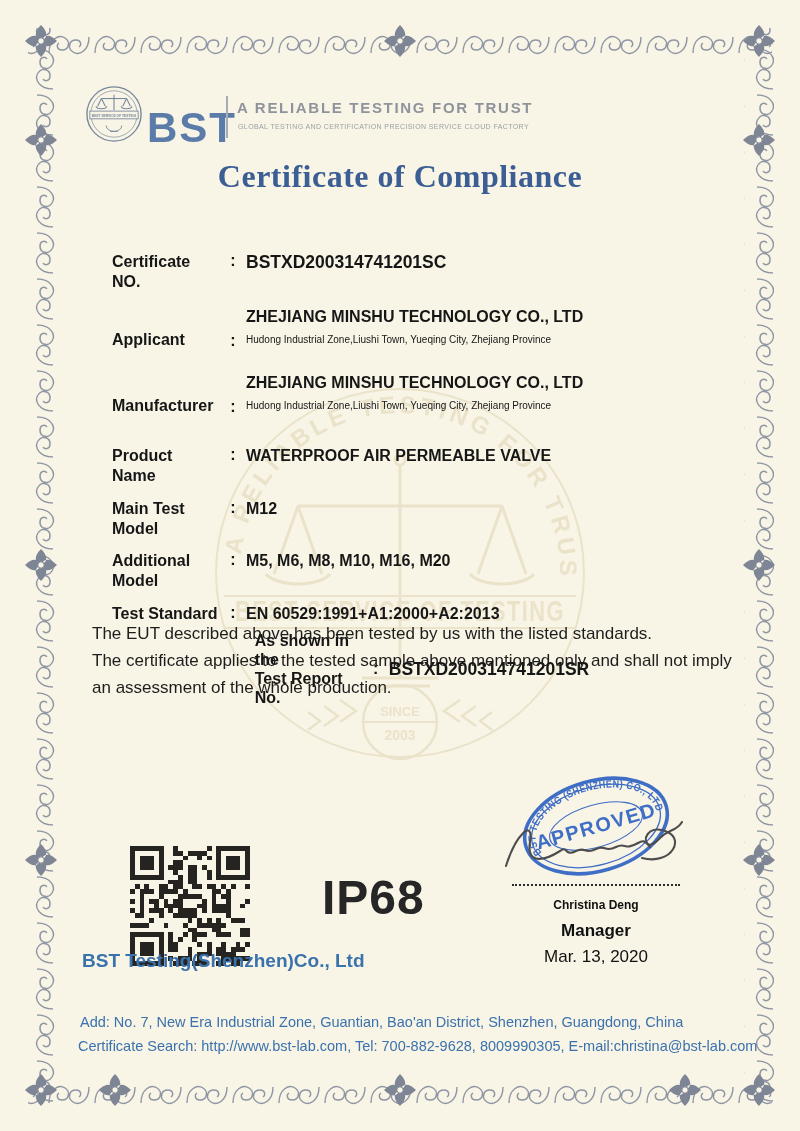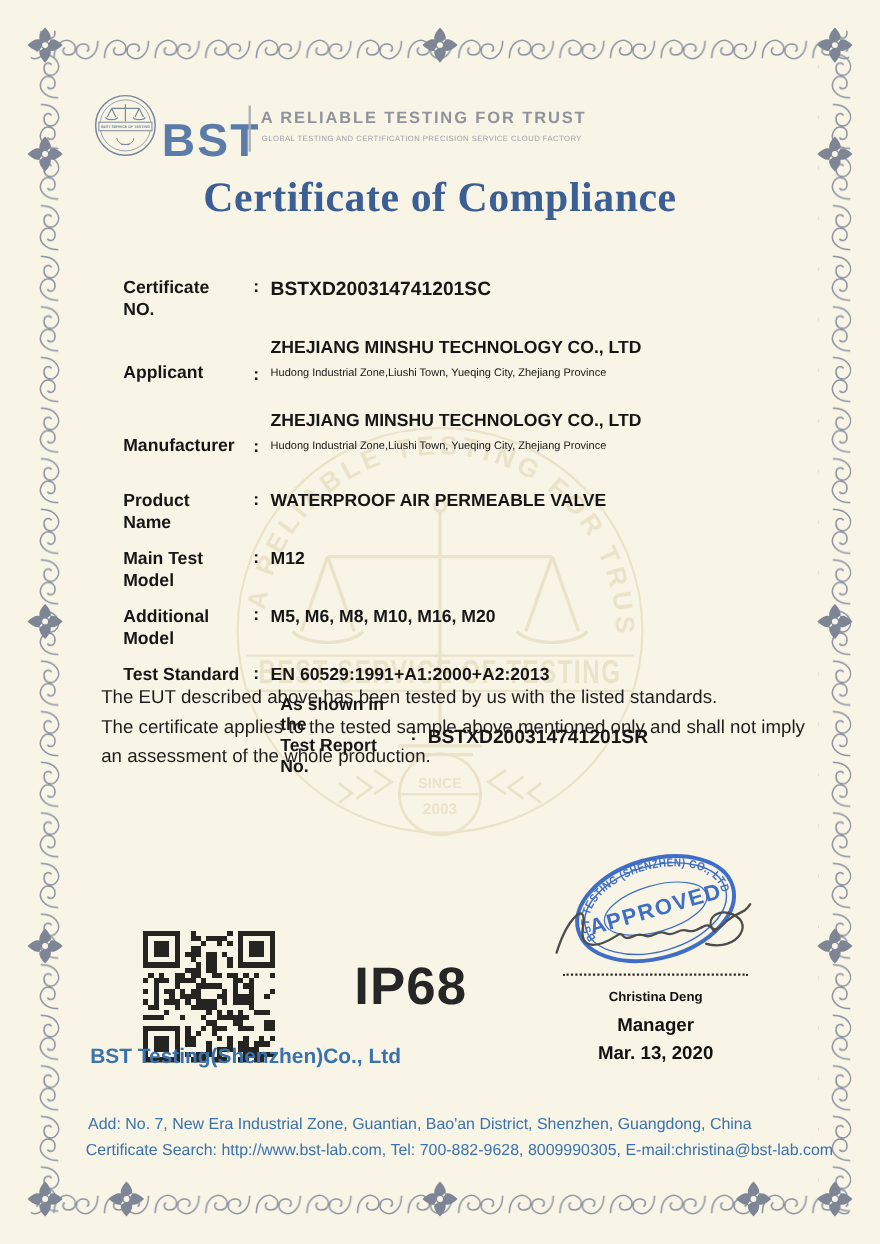--- a/index.html
+++ b/index.html
@@ -7,21 +7,21 @@
   .page{position:relative;width:800px;height:1131px;background:#f8f4e6;overflow:hidden;margin:0 auto;}
   .abs{position:absolute;}
 
   
   .bst-word{left:147px;top:104px;font-size:42px;font-weight:bold;letter-spacing:2px;color:#5b7ba8;}
   .hdr-divider{left:226px;top:96px;width:2px;height:42px;background:#a7adb6;}
   .tagline1{left:237px;top:99px;font-size:15px;font-weight:bold;letter-spacing:1.7px;color:#8f939b;}
   .tagline2{left:238px;top:123px;font-size:7px;letter-spacing:0.4px;color:#9b9fa6;}
 
   .title{left:0;top:158px;width:800px;text-align:center;font-family:"Liberation Serif",serif;
-         font-weight:bold;font-size:38px;color:#3b5e94;letter-spacing:0.5px;}
+         font-weight:bold;font-size:32px;color:#3b5e94;letter-spacing:0.5px;}
 
   
   .fields{left:112px;top:252px;width:620px;}
   .frow{display:flex;margin-bottom:12px;color:#161616;}
   .frow .lbl{width:108px;font-size:16px;font-weight:bold;line-height:20px;flex:none;}
   .frow .col{width:26px;font-size:16px;font-weight:bold;text-align:center;flex:none;}
   .frow .val{font-size:16px;font-weight:bold;line-height:20px;}
   .frow .val-lg{font-size:17.5px;font-weight:bold;line-height:20px;}
   .frow.bottom-align{align-items:flex-end;}
   .frow.center-align{align-items:center;justify-content:center;}
@@ -30,21 +30,21 @@
   .lbl2{font-size:16px;font-weight:bold;line-height:19px;}
 
   .statement{left:92px;top:620px;width:652px;font-size:17px;line-height:27px;color:#1d1d1d;}
 
   .ip-rating{left:322px;top:870px;font-size:48px;font-weight:bold;color:#262626;letter-spacing:1px;}
 
   .sign-block{left:500px;top:768px;width:192px;text-align:center;}
   .dotline{width:168px;margin:-6px auto 6px auto;border-bottom:2px dotted #2b2b2b;}
   .signer-name{font-size:12px;font-weight:bold;color:#111;line-height:26px;}
   .signer-role{font-size:17px;font-weight:bold;color:#111;line-height:26px;}
-  .sign-date{font-size:17px;font-weight:bold;color:#111;line-height:26px;}
+  .sign-date{font-size:17px;font-weight:normal;color:#111;line-height:26px;}
 
   .footer-company{left:82px;top:950px;font-size:19px;font-weight:bold;color:#3a72ad;}
   .footer-addr{left:80px;top:1014px;font-size:14.5px;color:#3a72ad;}
   .footer-contact{left:78px;top:1038px;font-size:14.5px;color:#3a72ad;}
 </style>
 </head>
 <body>
 
 <div class="page">
 

